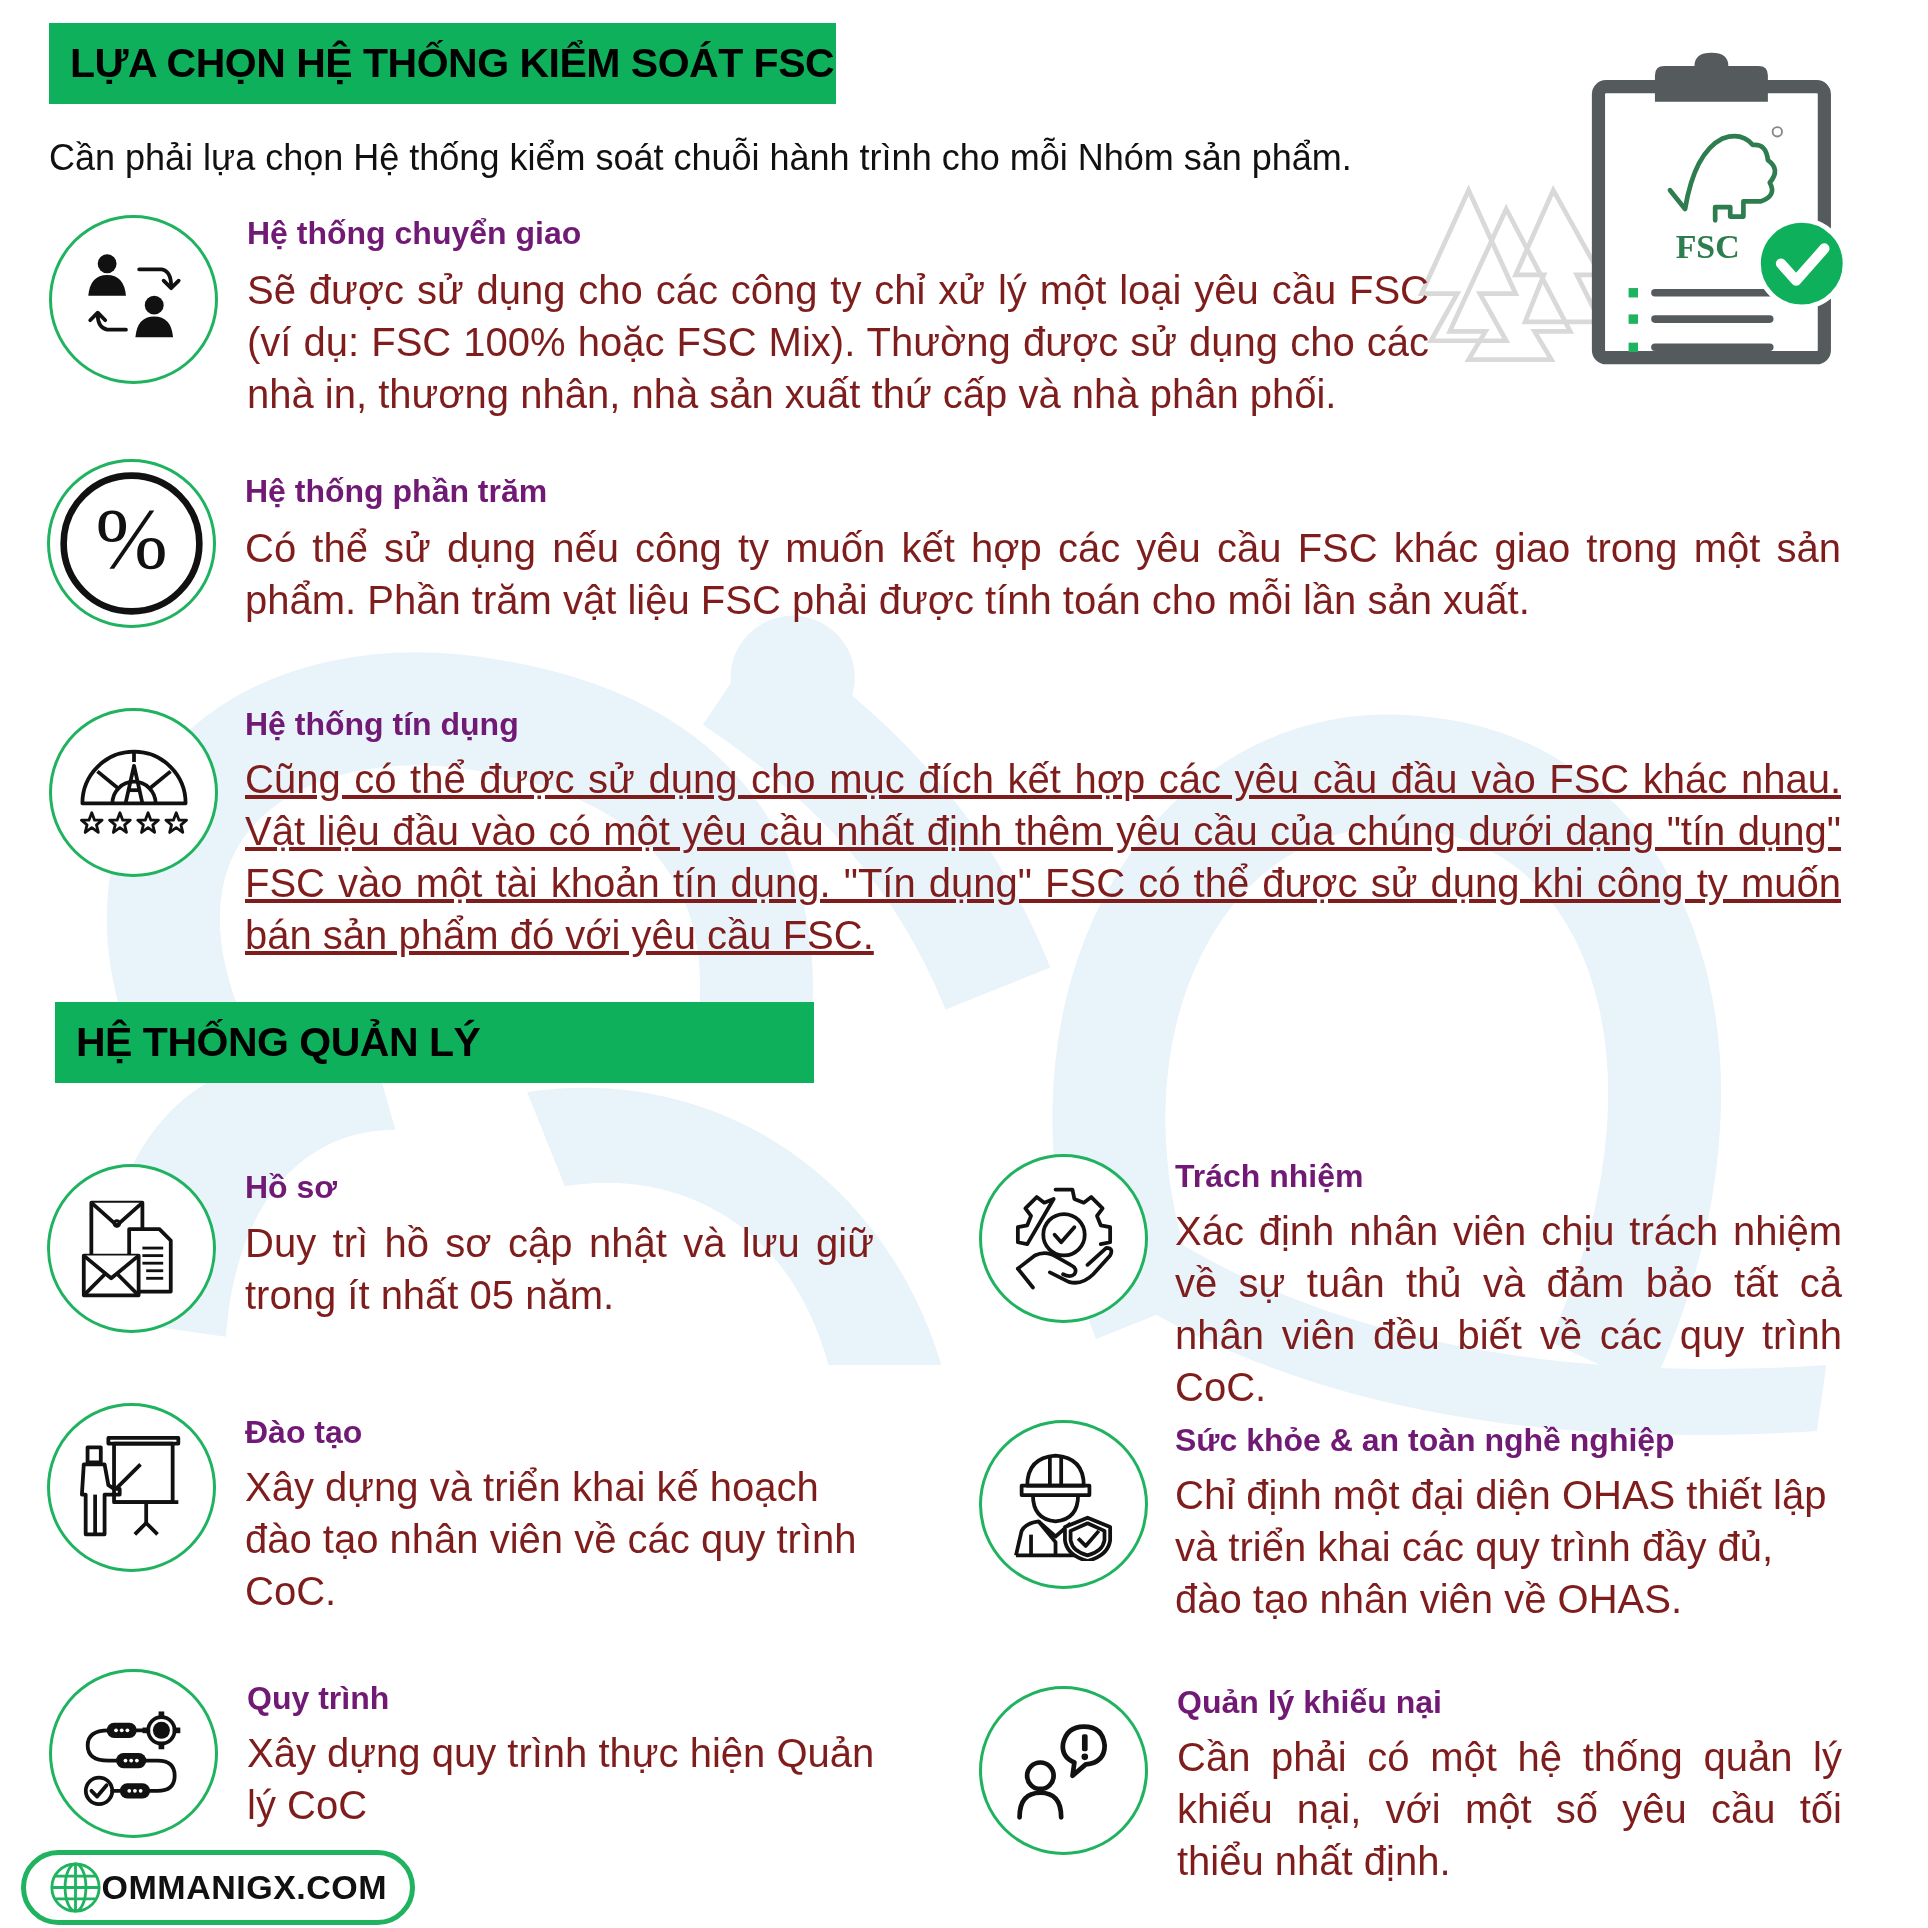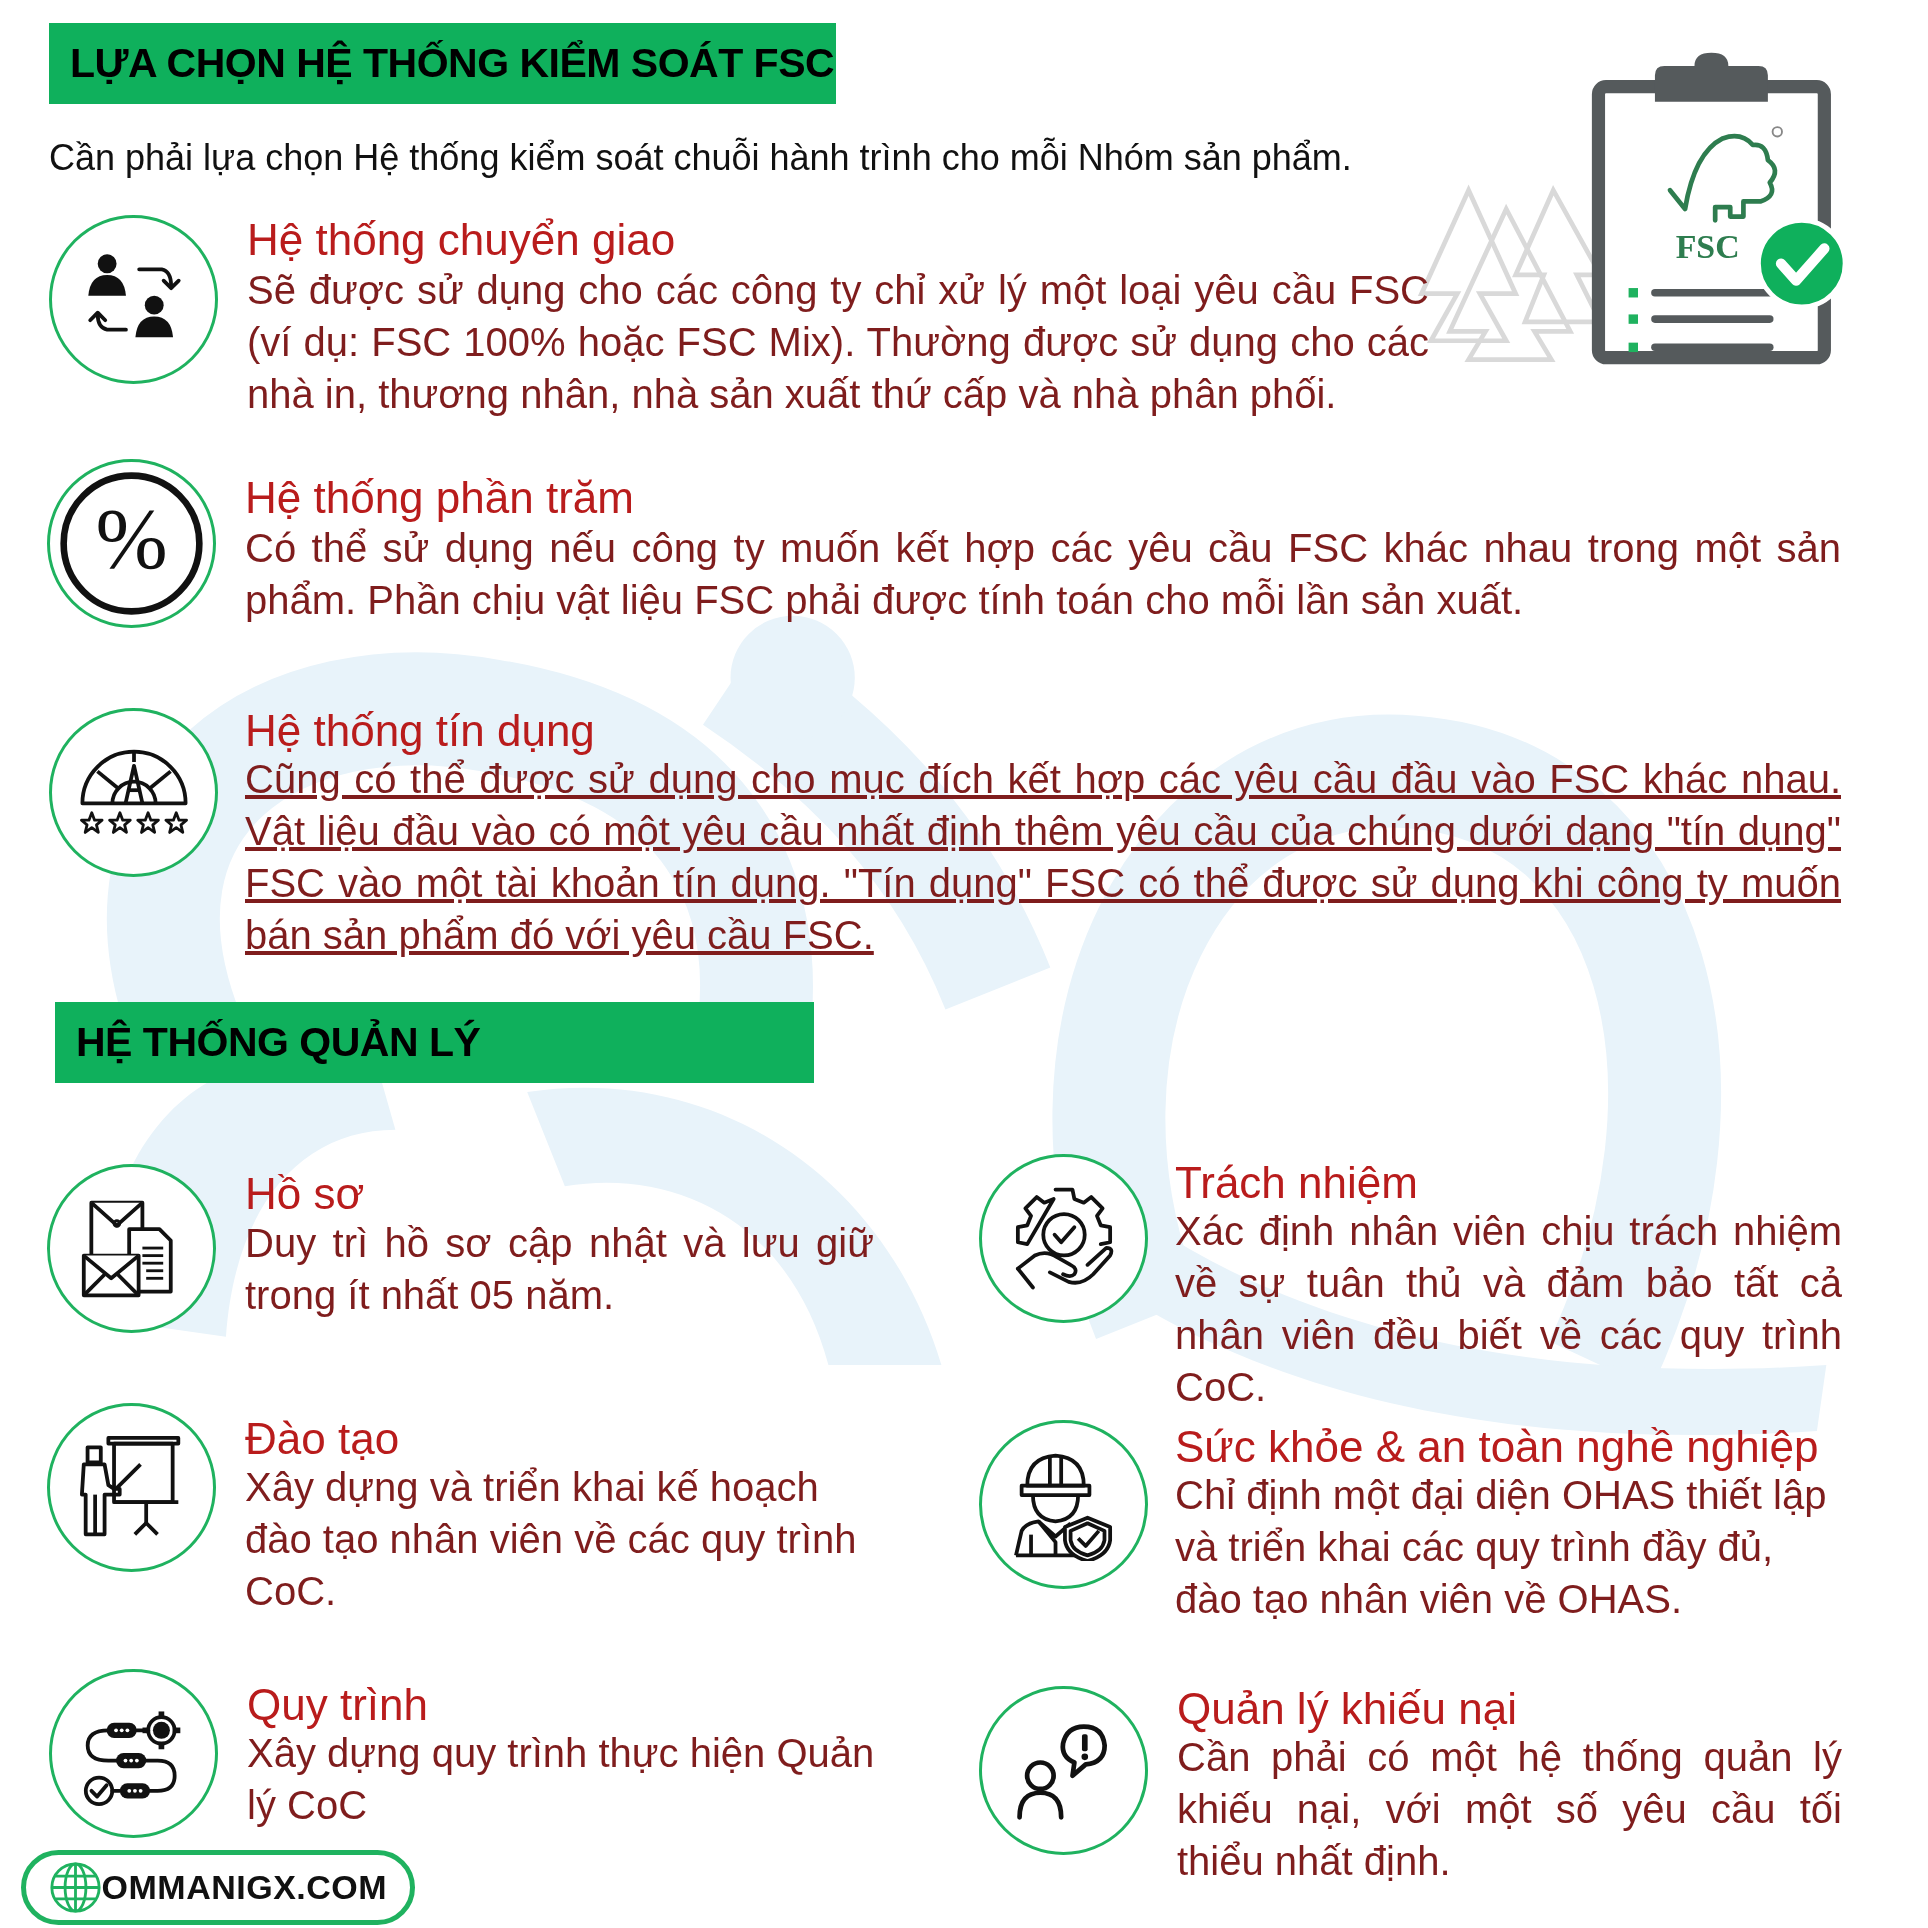--- a/index.html
+++ b/index.html
@@ -22,21 +22,21 @@
 
     .intro { position: absolute; left: 49px; top: 137px; font-size: 36px; color: #111; }
 
     .icon-circle {
       position: absolute; width: 169px; height: 169px; border-radius: 50%;
       border: 3.8px solid #1fb25f; background: #ffffff;
       display: flex; align-items: center; justify-content: center;
     }
     .icon-circle svg { display: block; }
 
-    .item-title { position: absolute; font-weight: normal; font-size: 44px; color: #b91c1c; }
+    .item-title { position: absolute; font-weight: bold; font-size: 32px; color: #701a75; }
     .item-desc  { position: absolute; font-size: 40px; line-height: 52px; color: #7f1d1d; text-align: justify; }
 
     .site-pill {
       position: absolute; left: 21px; top: 1850px; width: 394px; height: 75px;
       border: 5.6px solid #1fb25f; border-radius: 38px; background: #fff;
       display: flex; align-items: center; padding-left: 22.6px; 
     }
     .site-text { font-weight: bold; font-size: 34px; color: #111; letter-spacing: 0.5px; }
 
     .fsc-art { position: absolute; left: 1412px; top: 49px; }
@@ -117,21 +117,21 @@
   <div class="item-title" style="left:247px; top:215px;">Hệ thống chuyển giao</div>
   <div class="item-desc" style="left:247px; top:264px; width:1182px;">Sẽ được sử dụng cho các công ty chỉ xử lý một loại yêu cầu FSC (ví dụ: FSC 100% hoặc FSC Mix). Thường được sử dụng cho các nhà in, thương nhân, nhà sản xuất thứ cấp và nhà phân phối.</div>
 
   <div class="icon-circle" style="left:47px; top:459px;">
     <svg width="147" height="147" viewBox="0 0 156 156">
       <circle cx="78" cy="78" r="72" fill="none" stroke="#111" stroke-width="7"></circle>
       <text x="78" y="104" text-anchor="middle" font-family="Liberation Serif, serif" font-size="92" fill="#111">%</text>
     </svg>
   </div>
   <div class="item-title" style="left:245px; top:473px;">Hệ thống phần trăm</div>
-  <div class="item-desc" style="left:245px; top:522px; width:1596px;">Có thể sử dụng nếu công ty muốn kết hợp các yêu cầu FSC khác nhau trong một sản phẩm. Phần chịu vật liệu FSC phải được tính toán cho mỗi lần sản xuất.</div>
+  <div class="item-desc" style="left:245px; top:522px; width:1596px;">Có thể sử dụng nếu công ty muốn kết hợp các yêu cầu FSC khác giao trong một sản phẩm. Phần trăm vật liệu FSC phải được tính toán cho mỗi lần sản xuất.</div>
 
   <div class="icon-circle" style="left:49px; top:708px;">
     <svg width="122" height="104" viewBox="0 0 130 110">
       <g fill="none" stroke="#111" stroke-width="4" stroke-linejoin="round">
         <path d="M 10 66 A 55 55 0 0 1 120 66 Z"></path>
         <line x1="65" y1="11" x2="65" y2="22"></line>
         <line x1="26" y1="32" x2="48" y2="50"></line>
         <line x1="104" y1="32" x2="82" y2="50"></line>
         <path d="M 42 66 A 23 23 0 0 1 88 66"></path>
         <path d="M 56 66 L 65 26 L 74 66"></path>

